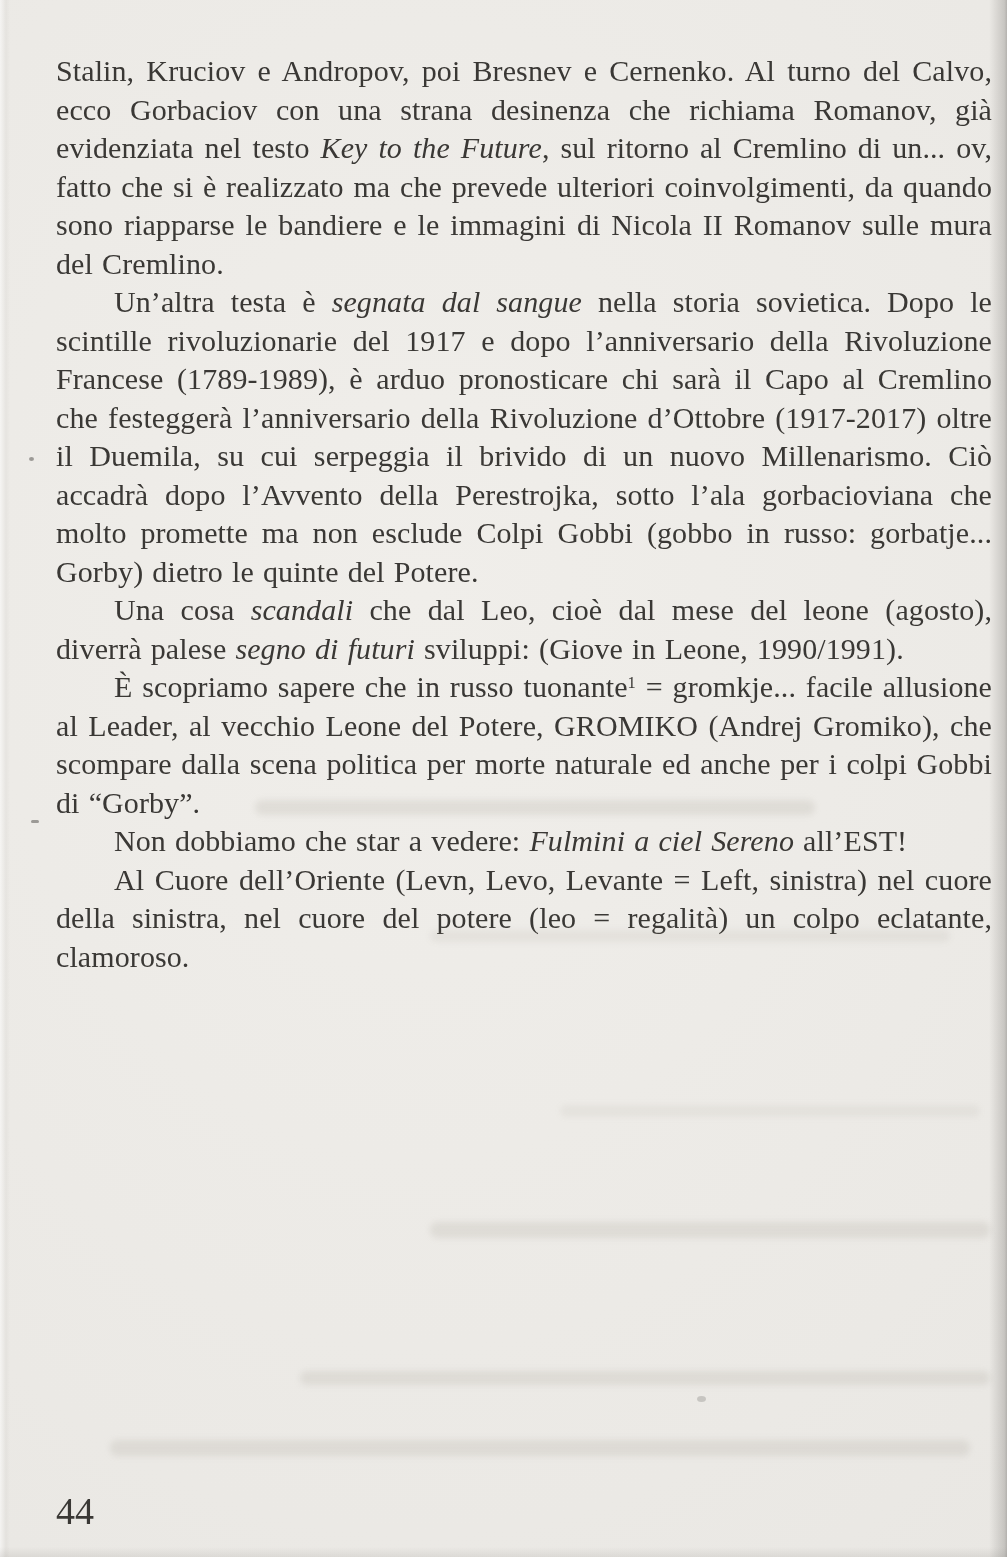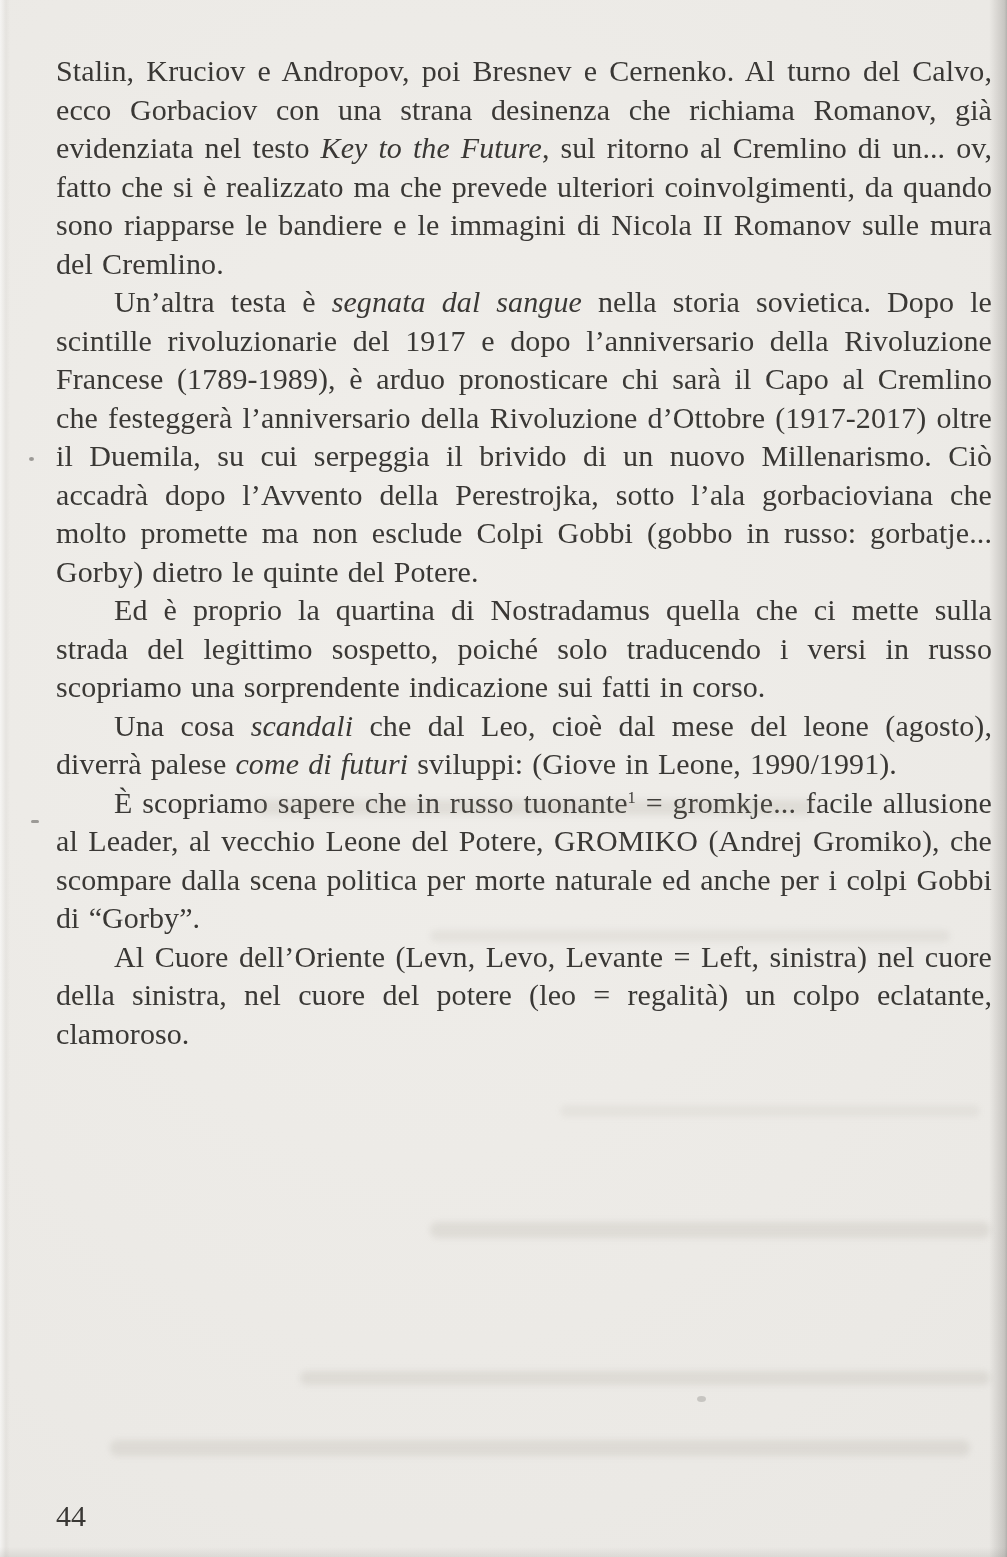--- a/index.html
+++ b/index.html
@@ -48,21 +48,21 @@
   .text-block sup {
     font-size: 55%;
     vertical-align: baseline;
     position: relative; top: -0.55em;
     line-height: 0;
   }
   .page-number {
     position: absolute;
     left: 56px; bottom: 24px;
     color: #3a3835;
-    font-size: 30px;
+    font-size: 38px;
   }
   
   .ghost {
     position: absolute;
     background: rgba(148,143,133,0.16);
     border-radius: 8px;
     filter: blur(3px);
     pointer-events: none;
   }
   .ghost.g1 { left: 255px; top: 800px;  width: 560px; height: 15px; }
@@ -82,23 +82,23 @@
   .speck.s3 { left: 697px; top: 1396px; width: 9px; height: 6px; opacity:.45; }
 </style>
 </head>
 <body>
 
 <div class="page">
 
   <div class="text-block">
       <p><span>Stalin, Kruciov e Andropov, poi Bresnev e Cernenko. Al turno del Calvo, ecco Gorbaciov con una strana desinenza che richiama Romanov, già evidenziata nel testo </span><em>Key to the Future</em><span>, sul ritorno al Cremlino di un... ov, fatto che si è realizzato ma che prevede ulteriori coinvolgimenti, da quando sono riapparse le bandiere e le immagini di Nicola II Romanov sulle mura del Cremlino.</span></p>
       <p class="indent"><span>Un’altra testa è </span><em>segnata dal sangue</em><span> nella storia sovietica. Dopo le scintille rivoluzionarie del 1917 e dopo l’anniversario della Rivoluzione Francese (1789-1989), è arduo pronosticare chi sarà il Capo al Cremlino che festeggerà l’anniversario della Rivoluzione d’Ottobre (1917-2017) oltre il Duemila, su cui serpeggia il brivido di un nuovo Millenarismo. Ciò accadrà dopo l’Avvento della Perestrojka, sotto l’ala gorbacioviana che molto promette ma non esclude Colpi Gobbi (gobbo in russo: gorbatje... Gorby) dietro le quinte del Potere.</span></p>
-      <p class="indent"><span>Ed è proprio la quartina di Nostradamus quella che ci mette sulla strada del legittimo sospetto, poiché solo traducendo i versi in russo scopriamo una sorprendente indicazione sui fatti in corso.</span></p>
-      <p class="indent"><span>Una cosa </span><em>scandali</em><span> che dal Leo, cioè dal mese del leone (agosto), diverrà palese </span><em>come di futuri</em><span> sviluppi: (Giove in Leone, 1990/1991).</span></p>
+      <p class="indent"><span>Una cosa </span><em>scandali</em><span> che dal Leo, cioè dal mese del leone (agosto), diverrà palese </span><em>segno di futuri</em><span> sviluppi: (Giove in Leone, 1990/1991).</span></p>
       <p class="indent"><span>È scopriamo sapere che in russo tuonante</span><sup>1</sup><span> = gromkje... facile allusione al Leader, al vecchio Leone del Potere, GROMIKO (Andrej Gromiko), che scompare dalla scena politica per morte naturale ed anche per i colpi Gobbi di “Gorby”.</span></p>
+      <p class="indent"><span>Non dobbiamo che star a vedere: </span><em>Fulmini a ciel Sereno</em><span> all’EST!</span></p>
       <p class="indent"><span>Al Cuore dell’Oriente (Levn, Levo, Levante = Left, sinistra) nel cuore della sinistra, nel cuore del potere (leo = regalità) un colpo eclatante, clamoroso.</span></p>
     </div>
 
   <div class="page-number">44</div>
 
   <div class="ghost g1"></div>
   <div class="ghost g2"></div>
   <div class="ghost g3"></div>
   <div class="ghost g4"></div>
   <div class="ghost g5"></div>

